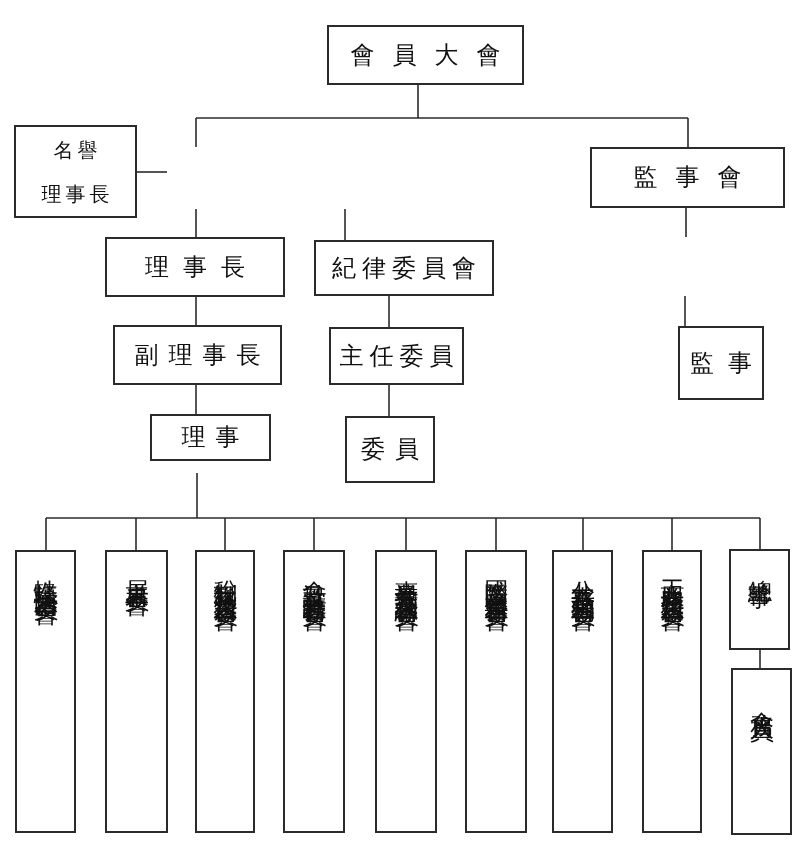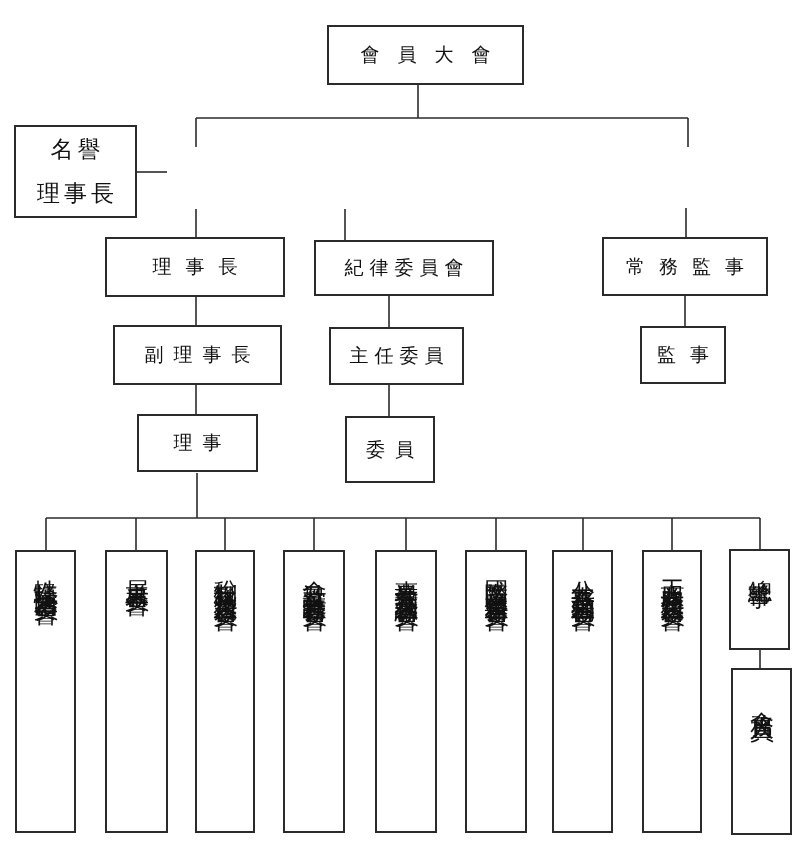--- a/index.html
+++ b/index.html
@@ -1,27 +1,27 @@
 <!DOCTYPE html>
 <html><head>
 <meta charset="utf-8">
 <style>
   html,body{margin:0;padding:0;background:#ffffff;}
   body{font-family:"Liberation Serif","DejaVu Serif",serif;color:#111111;}
   .stage{position:relative;width:800px;height:851px;background:#ffffff;overflow:hidden;}
   .lines{position:absolute;left:0;top:0;width:800px;height:851px;}
   .box{position:absolute;box-sizing:border-box;border:2px solid #2b2b2b;background:#ffffff;
        display:flex;align-items:center;justify-content:center;}
-  .h .lbl{font-size:19px;white-space:pre-line;text-align:center;line-height:1.35;}
+  .h .lbl{font-size:24px;white-space:pre-line;text-align:center;line-height:1.35;}
   .ls18{letter-spacing:18px;margin-right:-18px;}
   .ls14{letter-spacing:14px;margin-right:-14px;}
   .ls10{letter-spacing:10px;margin-right:-10px;}
   .ls6{letter-spacing:6px;margin-right:-6px;}
   .ls4{letter-spacing:4px;margin-right:-4px;}
-  .two-line .lbl{font-size:23px;line-height:44px;}
+  .two-line .lbl{font-size:20px;line-height:44px;}
   .v{align-items:flex-start;padding-top:9px;}
   .v .vlbl{writing-mode:vertical-rl;text-orientation:upright;font-size:24px;
            letter-spacing:3px;line-height:1.2;}
   .v.pad{padding-top:22px;}
 </style>
 </head>
 <body>
 
 <div class="stage">
 
@@ -62,50 +62,50 @@
   <div class="box h" style="left:327px;top:25px;width:197px;height:60px">
     <span class="lbl ls18">會員大會</span>
   </div>
 
   <div class="box h two-line" style="left:14px;top:125px;width:123px;height:93px">
     <span class="lbl ls4">名譽
 理事長</span>
   </div>
 
 
+  <div class="box h" style="left:590px;top:147px;width:195px;height:61px">
+    <span class="lbl ls6">監  事  會</span>
+  </div>
 
   <div class="box h" style="left:105px;top:237px;width:180px;height:60px">
     <span class="lbl ls14">理事長</span>
   </div>
 
   <div class="box h" style="left:314px;top:240px;width:180px;height:56px">
     <span class="lbl ls6">紀律委員會</span>
   </div>
 
   <div class="box h" style="left:329px;top:327px;width:135px;height:58px">
     <span class="lbl ls6">主任委員</span>
   </div>
 
   <div class="box h" style="left:113px;top:325px;width:169px;height:60px">
     <span class="lbl ls10">副理事長</span>
   </div>
 
-  <div class="box h" style="left:137px;top:414px;width:121px;height:58px">
+  <div class="box h" style="left:150px;top:414px;width:121px;height:47px">
     <span class="lbl ls10">理事</span>
   </div>
 
   <div class="box h" style="left:345px;top:416px;width:90px;height:67px">
     <span class="lbl ls10">委員</span>
   </div>
 
-  <div class="box h" style="left:602px;top:237px;width:166px;height:59px">
-    <span class="lbl ls14">常務監事</span>
-  </div>
 
-  <div class="box h" style="left:640px;top:326px;width:86px;height:58px">
+  <div class="box h" style="left:678px;top:326px;width:86px;height:74px">
     <span class="lbl ls14">監事</span>
   </div>
 
   <div class="box v" style="left:15px;top:550px;width:61px;height:283px">
     <span class="vlbl">性騷擾防治委員會</span>
   </div>
 
   <div class="box v" style="left:105px;top:550px;width:63px;height:283px">
     <span class="vlbl">屏東委員會</span>
   </div>

